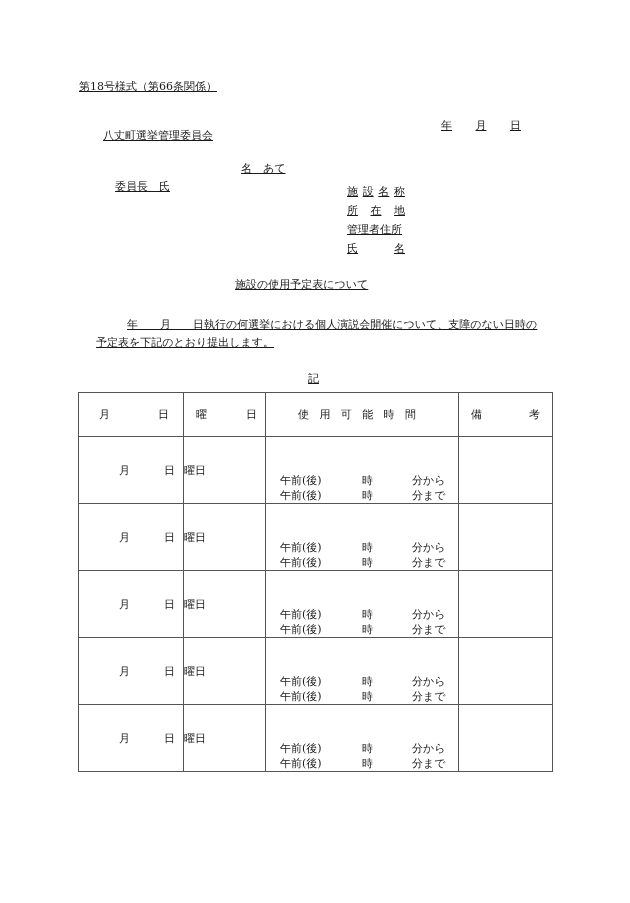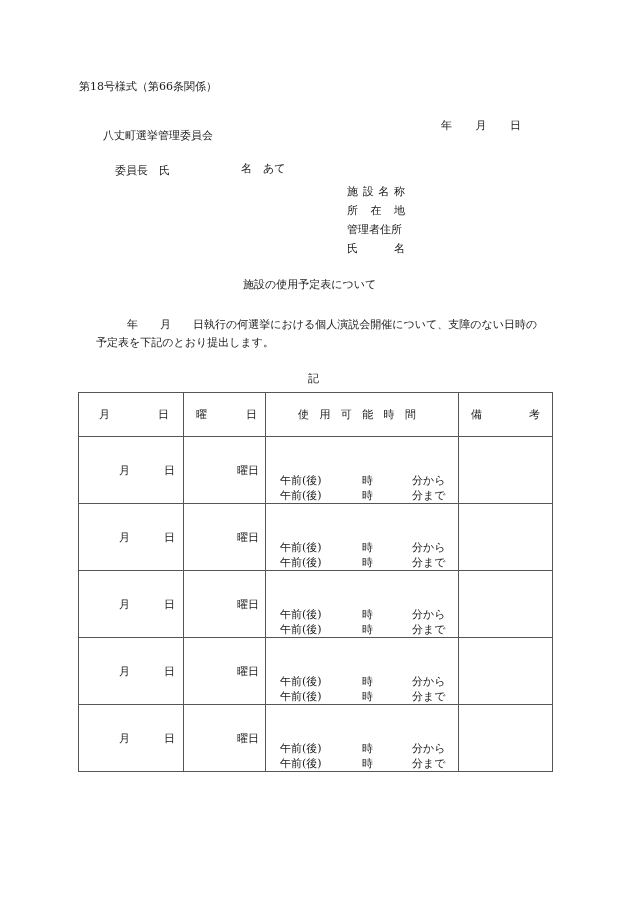--- a/index.html
+++ b/index.html
@@ -1,54 +1,54 @@
 <!DOCTYPE html>
 <html><head>
 <meta charset="utf-8">
 <style>
   html, body { margin: 0; padding: 0; }
   body {
     width: 630px; height: 903px; background: #ffffff; position: relative;
     font-family: "DejaVu Serif", "Liberation Serif", serif; color: #1a1a1a;
     font-size: 11px; overflow: hidden;
   }
-  .abs { position: absolute; white-space: nowrap; line-height: 14px; }
+  .abs { position: absolute; white-space: nowrap; line-height: 14px; text-decoration: underline; }
   .spread { display: flex; justify-content: space-between; }
   table.sched {
     position: absolute; left: 78px; top: 392px; border-collapse: collapse;
     width: 474px; table-layout: fixed;
   }
   table.sched td, table.sched th {
     border: 1px solid #555; padding: 0; font-weight: normal; font-size: 11px;
   }
   table.sched th { height: 43px; }
   table.sched td { height: 43px; }
   .hdr { display: flex; justify-content: space-between; padding: 0 14px 0 20px; }
   .hdr-yobi { display: flex; justify-content: space-between; padding: 0 8px 0 12px; }
   .hdr-time { display: flex; justify-content: space-between; padding: 0 42px 0 32px; }
   .hdr-biko { display: flex; justify-content: space-between; padding: 0 12px 0 12px; }
   .c-date { display: flex; justify-content: flex-end; gap: 34px; padding-right: 8px; padding-left: 0; }
   .c-date span:first-child { margin-right: 0; }
-  .c-yobi { text-align: right; padding-right: 6px; font-family: Liberation Serif, serif; }
+  .c-yobi { padding-right: 6px; font-family: Liberation Serif, serif; }
   .c-time { padding-left: 14px; line-height: 15px; margin-top: 36px; }
   .tl { display: grid; grid-template-columns: 82px 50px auto; }
 </style>
 </head>
 <body>
 
 <div class="abs" style="left:79px; top:80px;">第18号様式（第66条関係）</div>
 
 <div class="abs" style="left:441px; top:119px; width:80px; display:flex; justify-content:space-between;">
   <span>年</span>
   <span>月</span>
   <span>日</span>
 </div>
 
 <div class="abs" style="left:103px; top:129px;">八丈町選挙管理委員会</div>
-<div class="abs" style="left:115px; top:164px;">委員長　氏</div>
+<div class="abs" style="left:115px; top:180px;">委員長　氏</div>
 <div class="abs" style="left:241px; top:162px;text-align:right;">名　あて</div>
 
 <div class="abs" style="left:347px; top:185px; width:58px;">
   <div class="spread" style="height:19px;">
     <span>施</span>
     <span>設</span>
     <span>名</span>
     <span>称</span>
   </div>
   <div class="spread" style="height:19px;">
@@ -56,21 +56,21 @@
     <span>在</span>
     <span>地</span>
   </div>
   <div style="height:19px;">管理者住所</div>
   <div class="spread" style="height:19px;">
     <span>氏</span>
     <span>名</span>
   </div>
 </div>
 
-<div class="abs" style="left:243px; top:278px;">施設の使用予定表について</div>
+<div class="abs" style="left:235px; top:278px;">施設の使用予定表について</div>
 
 <div class="abs" style="left:115px; top:318px;margin-left:12px;">年　　月　　日執行の何選挙における個人演説会開催について、支障のない日時の</div>
 <div class="abs" style="left:96px; top:336px;">予定表を下記のとおり提出します。</div>
 
 <div class="abs" style="left:308px; top:372px;">記</div>
 
 <table class="sched">
   <colgroup>
     <col style="width:105px">
       <col style="width:82px">

